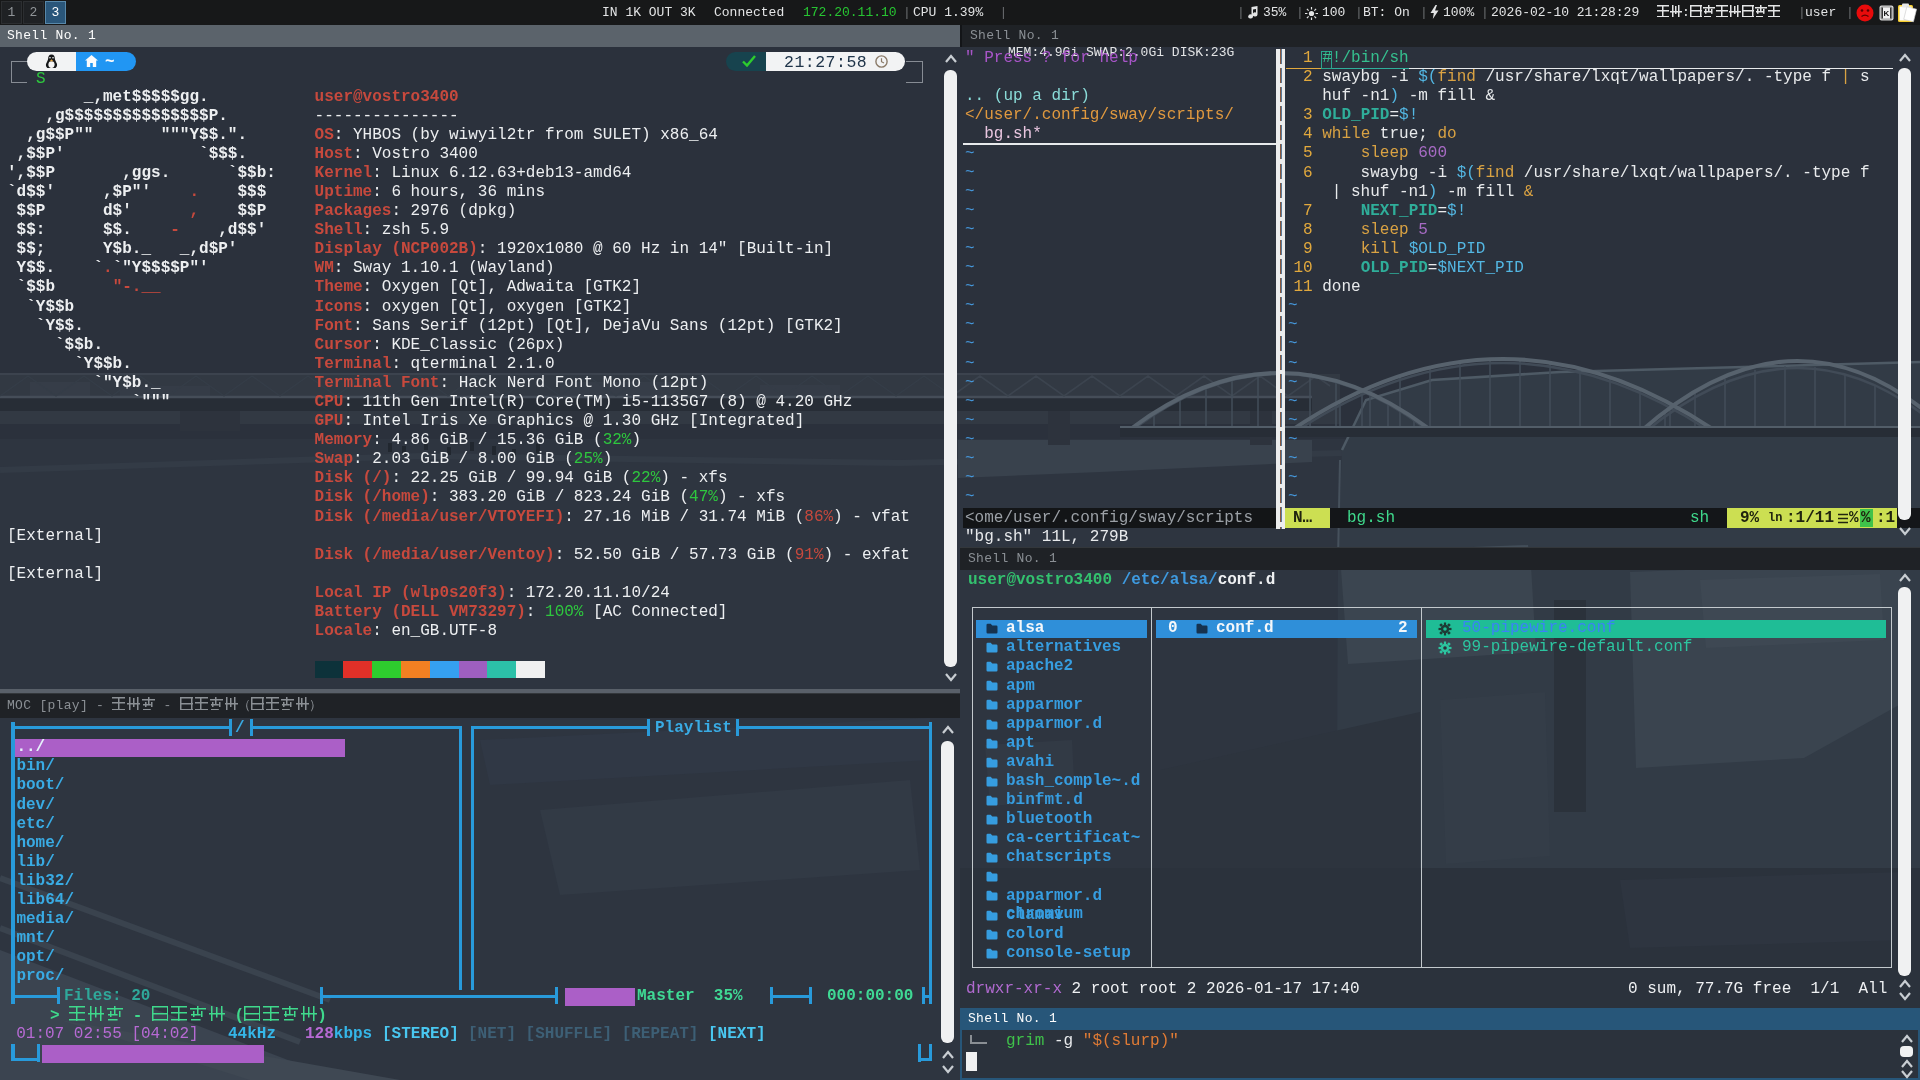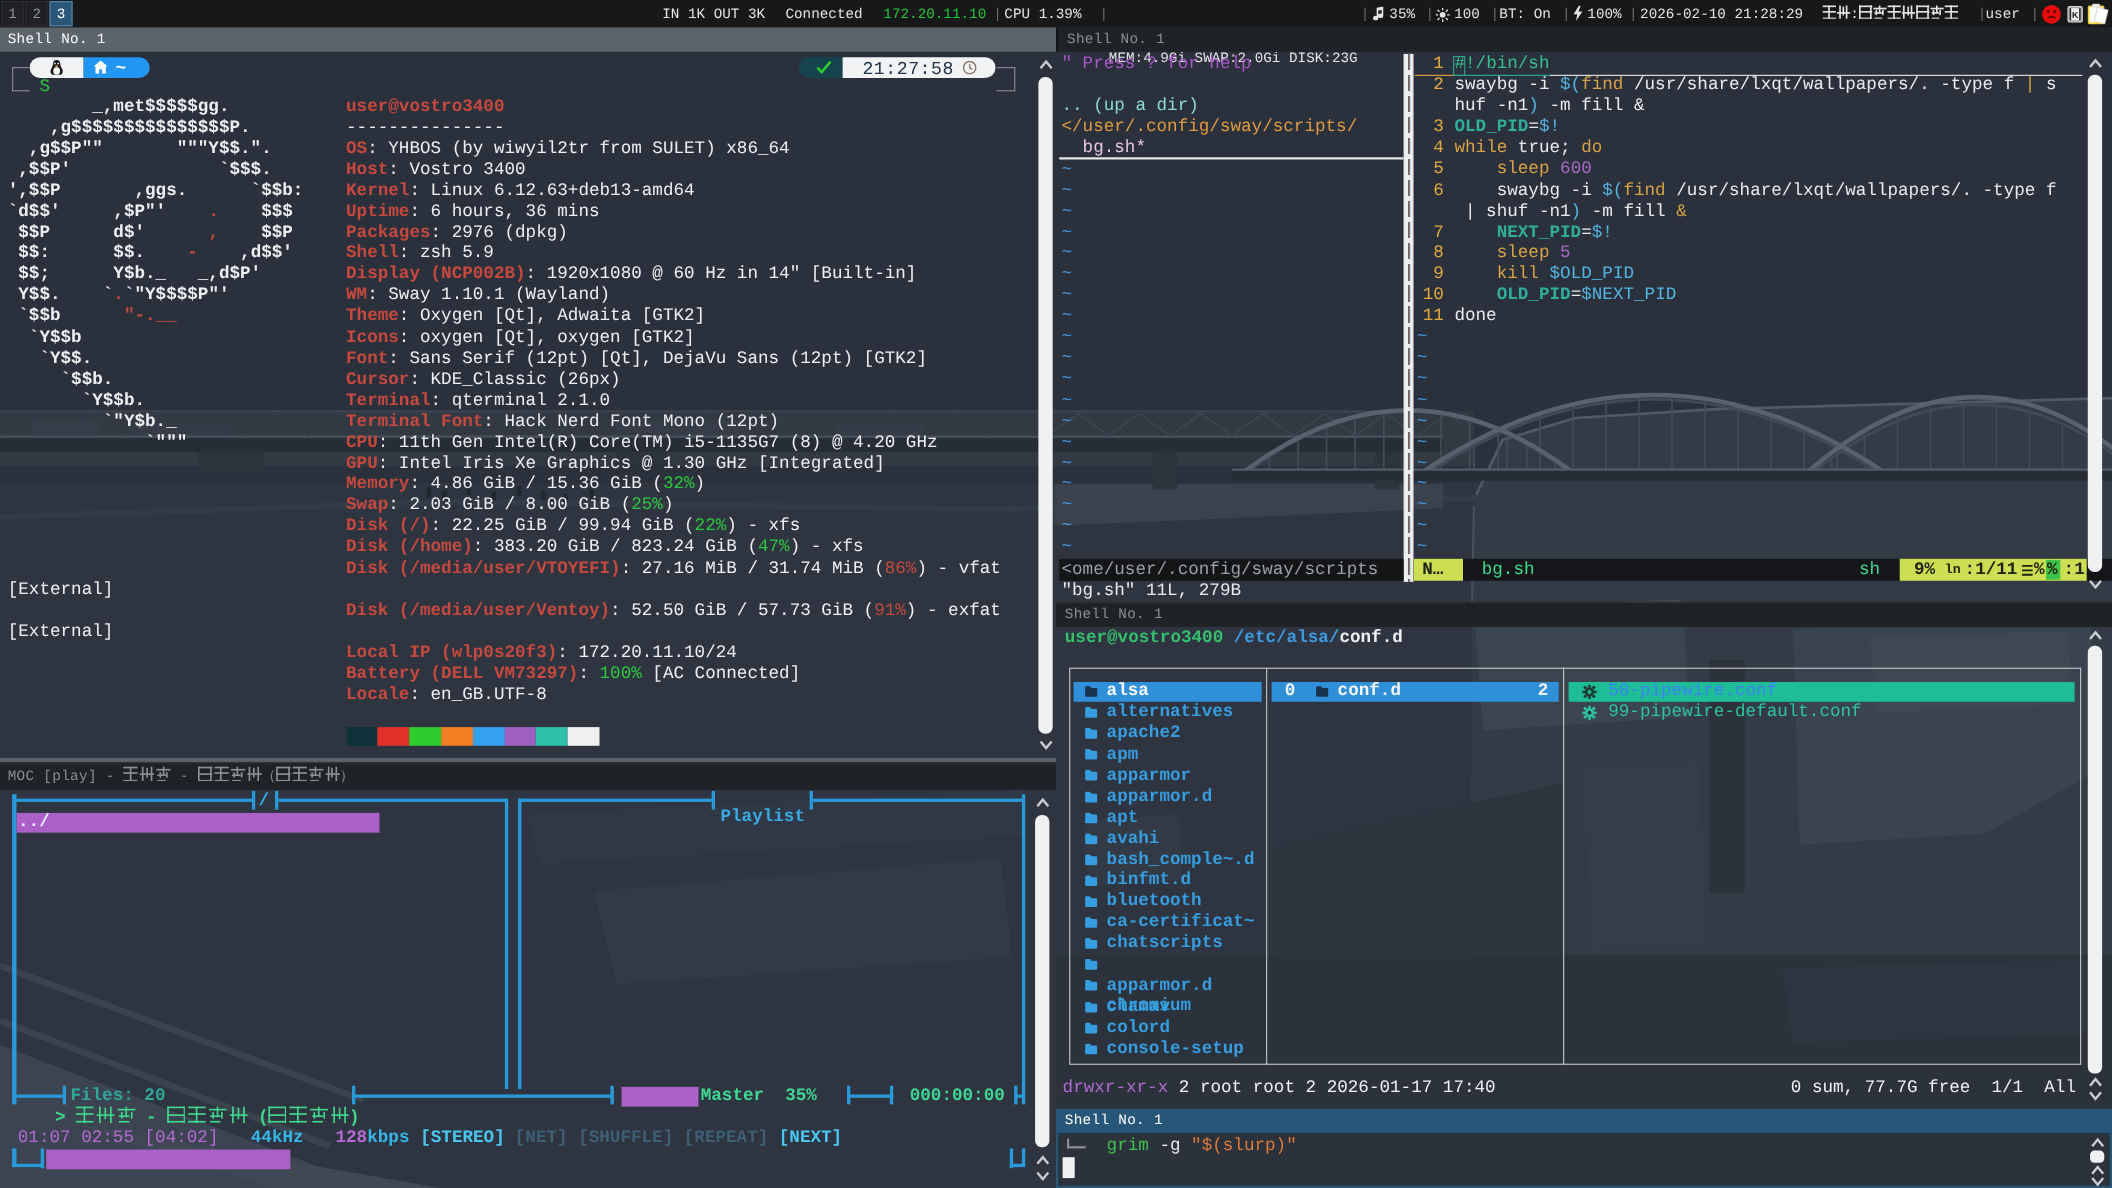--- a/index.html
+++ b/index.html
@@ -299,27 +299,39 @@
 <div class="abs" style="left:459px;top:726px;width:3px;height:264px;background:#289ada;"></div>
 <div class="abs" style="left:471px;top:726px;width:3px;height:264px;background:#289ada;"></div>
 
 <div class="abs" style="left:13px;top:726px;width:216px;height:3px;background:#289ada;"></div>
 <div class="abs" style="left:229px;top:719px;width:3px;height:17px;background:#289ada;"></div>
 <div class="abs mono b" style="left:235px;top:718.5px;color:#39abe4;">/</div>
 <div class="abs" style="left:250px;top:719px;width:3px;height:17px;background:#289ada;"></div>
 <div class="abs" style="left:253px;top:726px;width:207px;height:3px;background:#289ada;"></div>
 <div class="abs" style="left:471px;top:726px;width:176px;height:3px;background:#289ada;"></div>
 <div class="abs" style="left:647px;top:719px;width:3px;height:17px;background:#289ada;"></div>
-<div class="abs mono b" style="left:655px;top:718.5px;color:#39abe4;margin-top:14px;">Playlist</div>
+<div class="abs mono b" style="left:655px;top:718.5px;color:#39abe4;">Playlist</div>
 <div class="abs" style="left:736px;top:719px;width:3px;height:17px;background:#289ada;"></div>
 <div class="abs" style="left:739px;top:726px;width:191px;height:3px;background:#289ada;"></div>
 
 <div class="abs" style="left:14.5px;top:739px;width:330px;height:18px;background:#ab5fc7;"></div>
 <div class="abs mono b" style="left:16.4px;top:738.3px;color:#e6f2fb;">../</div>
 
+<pre class="abs mono b" style="left:16.4px;top:757.4px;color:#39abe4;">bin/
+boot/
+dev/
+etc/
+home/
+lib/
+lib32/
+lib64/
+media/
+mnt/
+opt/
+proc/</pre>
 
 <div class="abs" style="left:13px;top:994.5px;width:44px;height:3px;background:#289ada;"></div>
 <div class="abs" style="left:57px;top:987px;width:3px;height:17px;background:#289ada;"></div>
 <div class="abs mono b" style="left:64px;top:986.6px;color:#2fa89a;">Files: 20</div>
 <div class="abs" style="left:320px;top:987px;width:3px;height:17px;background:#289ada;"></div>
 <div class="abs" style="left:320px;top:994.5px;width:238px;height:3px;background:#289ada;"></div>
 <div class="abs" style="left:555px;top:987px;width:3px;height:17px;background:#289ada;"></div>
 <div class="abs" style="left:565px;top:987.5px;width:70px;height:18px;background:#ab5fc7;"></div>
 <div class="abs mono b" style="left:637px;top:986.6px;color:#3fd994;">Master  35%</div>
 <div class="abs" style="left:770px;top:987px;width:3px;height:17px;background:#289ada;"></div>

